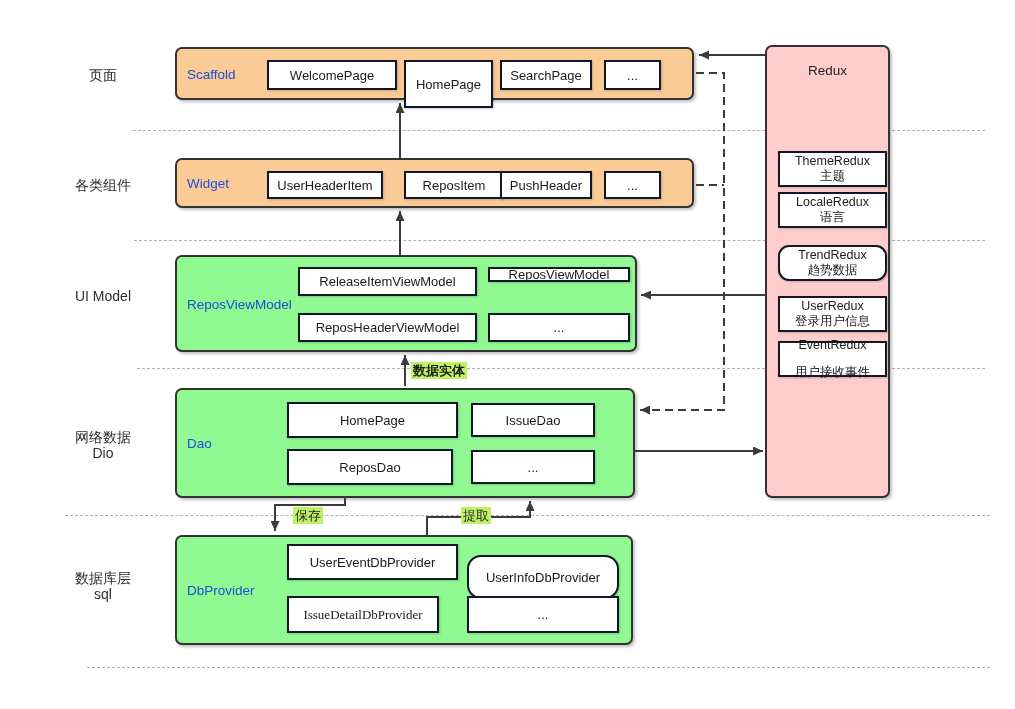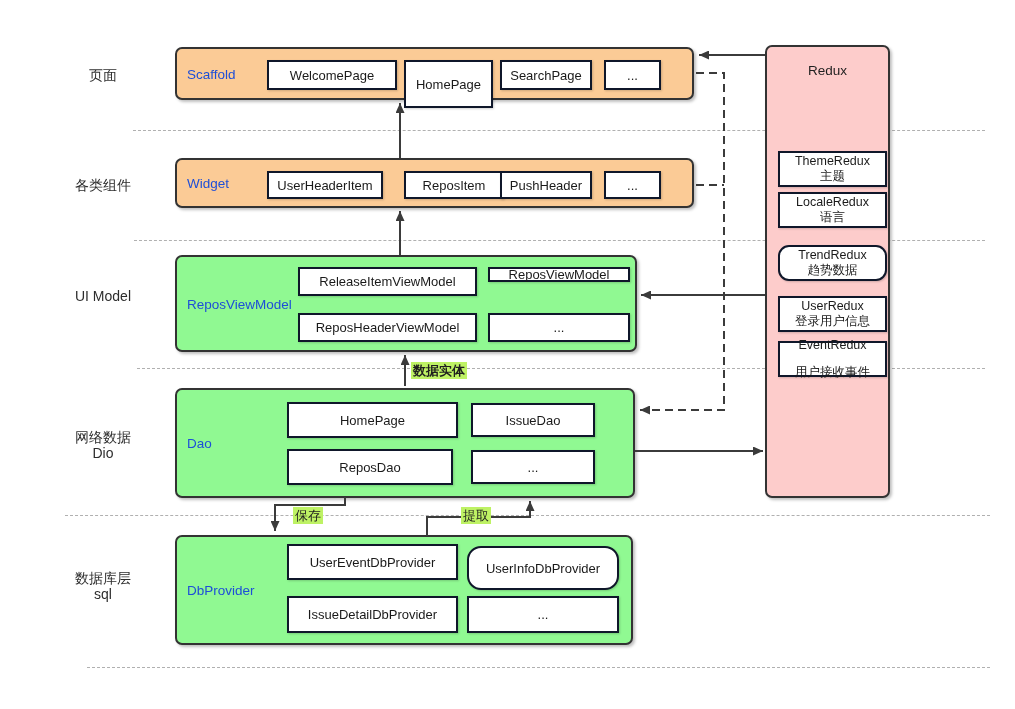--- a/index.html
+++ b/index.html
@@ -72,22 +72,22 @@
     <span class="layer-title">Dao</span>
     <div class="node" style="left:110px;top:12px;width:171px;height:36px;">HomePage</div>
     <div class="node" style="left:294px;top:13px;width:124px;height:34px;">IssueDao</div>
     <div class="node" style="left:110px;top:59px;width:166px;height:36px;">ReposDao</div>
     <div class="node" style="left:294px;top:60px;width:124px;height:34px;">...</div>
   </div>
 
   <div class="layer green" style="left:175px;top:535px;width:458px;height:110px;">
     <span class="layer-title">DbProvider</span>
     <div class="node" style="left:110px;top:7px;width:171px;height:36px;">UserEventDbProvider</div>
-    <div class="node" style="left:290px;top:9px;width:152px;height:44px;border-radius:14px;">UserInfoDbProvider</div>
-    <div class="node" style="left:110px;top:59px;width:171px;height:37px;">IssueDetailDbProvider</div>
+    <div class="node" style="left:290px;top:18px;width:152px;height:44px;border-radius:14px;">UserInfoDbProvider</div>
+    <div class="node" style="left:110px;top:59px;width:152px;height:37px;font-family:Liberation Serif, serif;">IssueDetailDbProvider</div>
     <div class="node" style="left:290px;top:59px;width:152px;height:37px;">...</div>
   </div>
 
   <div class="layer pink" style="left:765px;top:45px;width:125px;height:453px;">
     <div class="redux-title">Redux</div>
     <div class="node two-line" style="left:11px;top:104px;width:109px;height:36px;">
       <span>ThemeRedux</span>
       <span>主题</span>
     </div>
     <div class="node two-line" style="left:11px;top:145px;width:109px;height:36px;">

